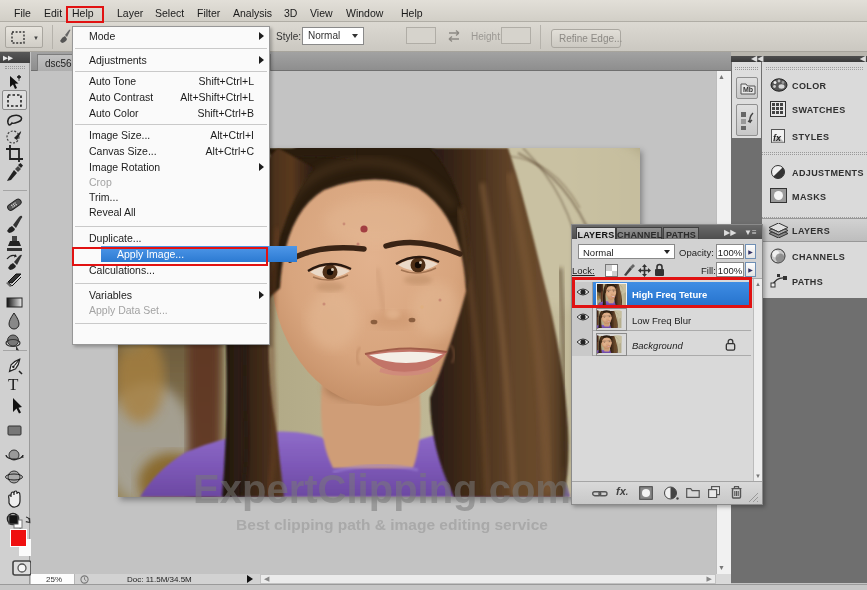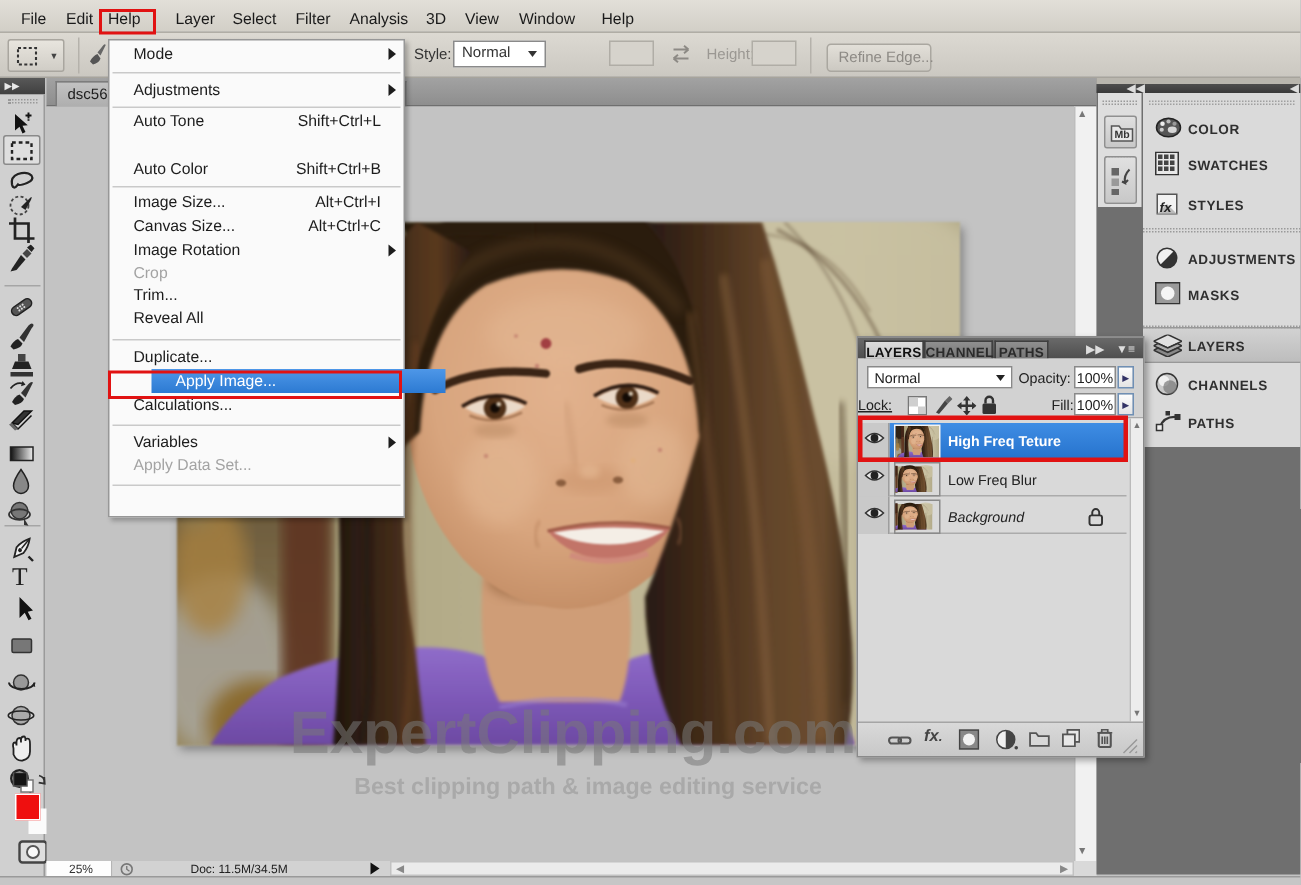--- a/index.html
+++ b/index.html
@@ -615,20 +615,24 @@
   <div class="msep" style="top:21px;"></div>
   <div class="mi" style="top:25px;">
       <span class="t">Adjustments</span>
       <span class="marr"></span>
     </div>
   <div class="msep" style="top:44px;"></div>
   <div class="mi" style="top:46px;">
       <span class="t">Auto Tone</span>
       <span class="s">Shift+Ctrl+L</span>
     </div>
+  <div class="mi" style="top:62px;">
+      <span class="t">Auto Contrast</span>
+      <span class="s">Alt+Shift+Ctrl+L</span>
+    </div>
   <div class="mi" style="top:78px;">
       <span class="t">Auto Color</span>
       <span class="s">Shift+Ctrl+B</span>
     </div>
   <div class="msep" style="top:97px;"></div>
   <div class="mi" style="top:100px;">
       <span class="t">Image Size...</span>
       <span class="s">Alt+Ctrl+I</span>
     </div>
   <div class="mi" style="top:116px;">

